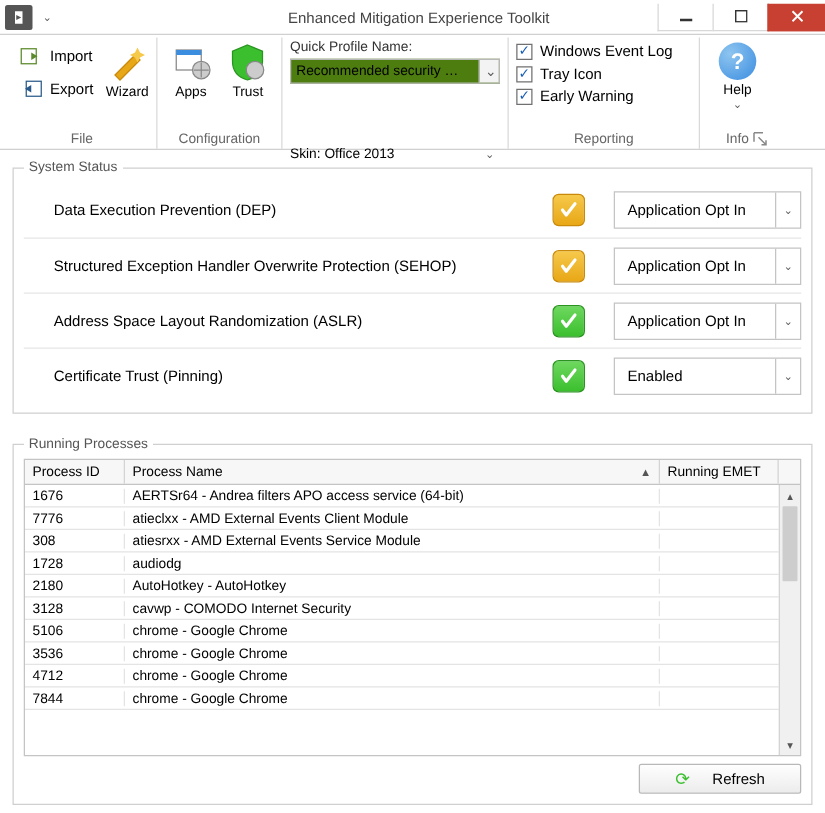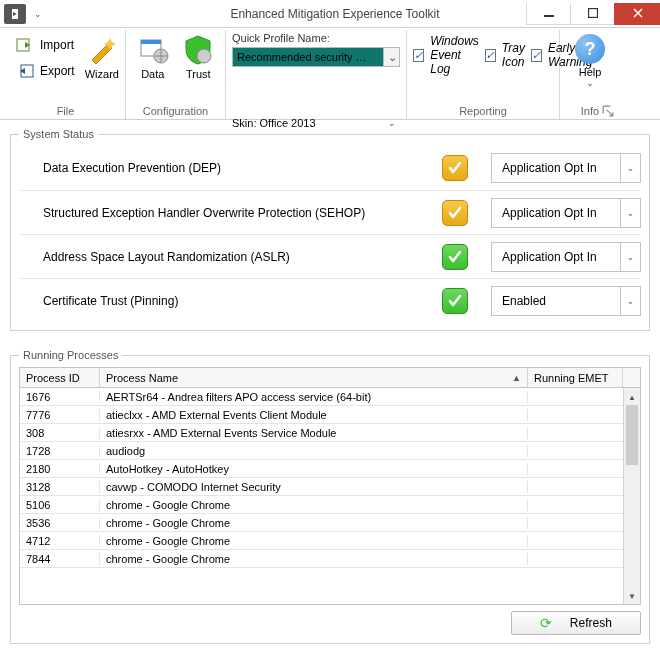--- a/index.html
+++ b/index.html
@@ -27,27 +27,27 @@
 .file-col { display: flex; flex-direction: column; gap: 4px; padding-top: 2px; }
 .file-btn { display: flex; align-items: center; gap: 6px; padding: 2px 4px; cursor: pointer; }
 .file-btn .ic { width: 18px; height: 18px; }
 
 .big-btn { display: flex; flex-direction: column; align-items: center; width: 48px; padding: 2px 2px; cursor: pointer; gap: 2px; }
 .big-btn .ic { width: 32px; height: 32px; }
 .big-btn span { font-size: 11px; }
 
 .sys-settings { display: flex; flex-direction: column; gap: 3px; width: 168px; }
 .sys-settings label { font-size: 11px; color: #333; }
-.combo { display: flex; align-items: center; border: 1px solid #b8b8b8; height: 20px; background: #0f766e; }
+.combo { display: flex; align-items: center; border: 1px solid #b8b8b8; height: 20px; background: #4d7c0f; }
 .combo span { flex: 1; padding: 0 4px; font-size: 11px; overflow: hidden; white-space: nowrap; }
 .combo .drop { width: 16px; height: 100%; border-left: 1px solid #b8b8b8; display: flex; align-items: center; justify-content: center; cursor: pointer; background: #f3f3f3; }
 .skin-row { display: flex; align-items: center; justify-content: space-between; height: 18px; font-size: 11px; margin-top: 44px; }
 .skin-row .drop { width: 12px; cursor: pointer; }
 
-.reporting { display: flex; flex-direction: row; gap: 4px; padding-top: 2px; width: 140px; font-style: italic; }
+.reporting { display: flex; flex-direction: column; gap: 4px; padding-top: 2px; width: 140px; }
 .chk { display: flex; align-items: center; gap: 6px; cursor: pointer; }
 .chk .box { width: 13px; height: 13px; border: 1px solid #707070; display: flex; align-items: center; justify-content: center; background: #fff; }
 .chk .box.checked::after { content: "✓"; font-size: 11px; color: #1a5fb4; line-height: 1; }
 
 .info-col { display: flex; flex-direction: column; align-items: center; width: 44px; }
 .help-ic { width: 30px; height: 30px; border-radius: 50%; background: radial-gradient(circle at 30% 30%, #8ec5f0, #3b8de0); display: flex; align-items: center; justify-content: center; color: #fff; font-weight: bold; font-size: 18px; margin-top: 2px;}
 .help-lbl { font-size: 11px; margin-top: 2px; }
 
 
 .content { padding: 8px 10px 6px 10px; display: flex; flex-direction: column; height: calc(650px - 28px - 92px); }
@@ -161,21 +161,21 @@
 
   <div class="ribbon-group" style="width:100px">
     <div class="ribbon-body">
       <div class="big-btn">
         <svg class="ic" viewBox="0 0 32 32">
             <rect x="4" y="6" width="20" height="16" fill="#fff" stroke="#888"></rect>
             <rect x="4" y="6" width="20" height="4" fill="#3b8de0"></rect>
             <circle cx="24" cy="22" r="7" fill="#ccc" stroke="#888"></circle>
             <path d="M24 16v12M18 22h12" stroke="#888"></path>
           </svg>
-        <span>Data</span>
+        <span>Apps</span>
       </div>
       <div class="big-btn">
         <svg class="ic" viewBox="0 0 32 32">
             <path d="M16 2l12 5v8c0 8-5 13-12 15C9 28 4 23 4 15V7z" fill="#3bbf2e" stroke="#2a9420"></path>
             <circle cx="22" cy="22" r="7" fill="#ccc" stroke="#888"></circle>
           </svg>
         <span>Trust</span>
       </div>
     </div>
     <div class="ribbon-label">Configuration</div>

